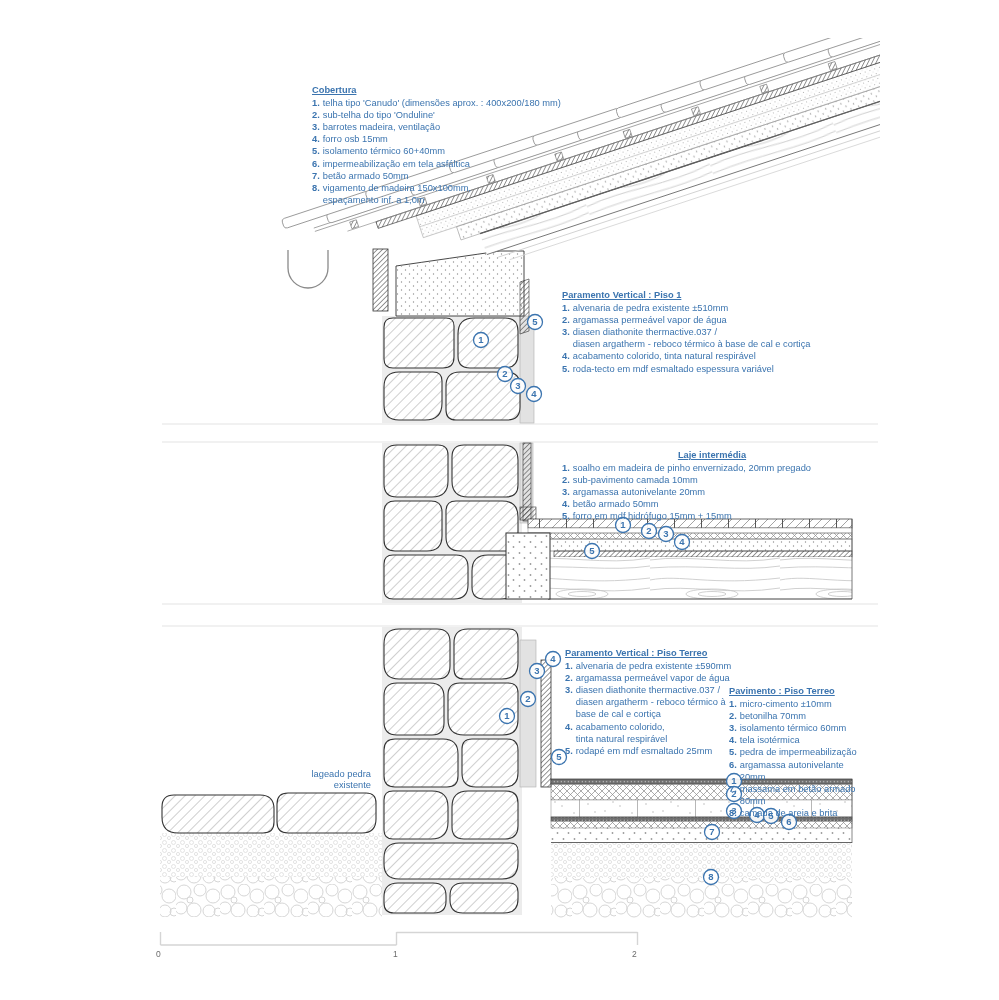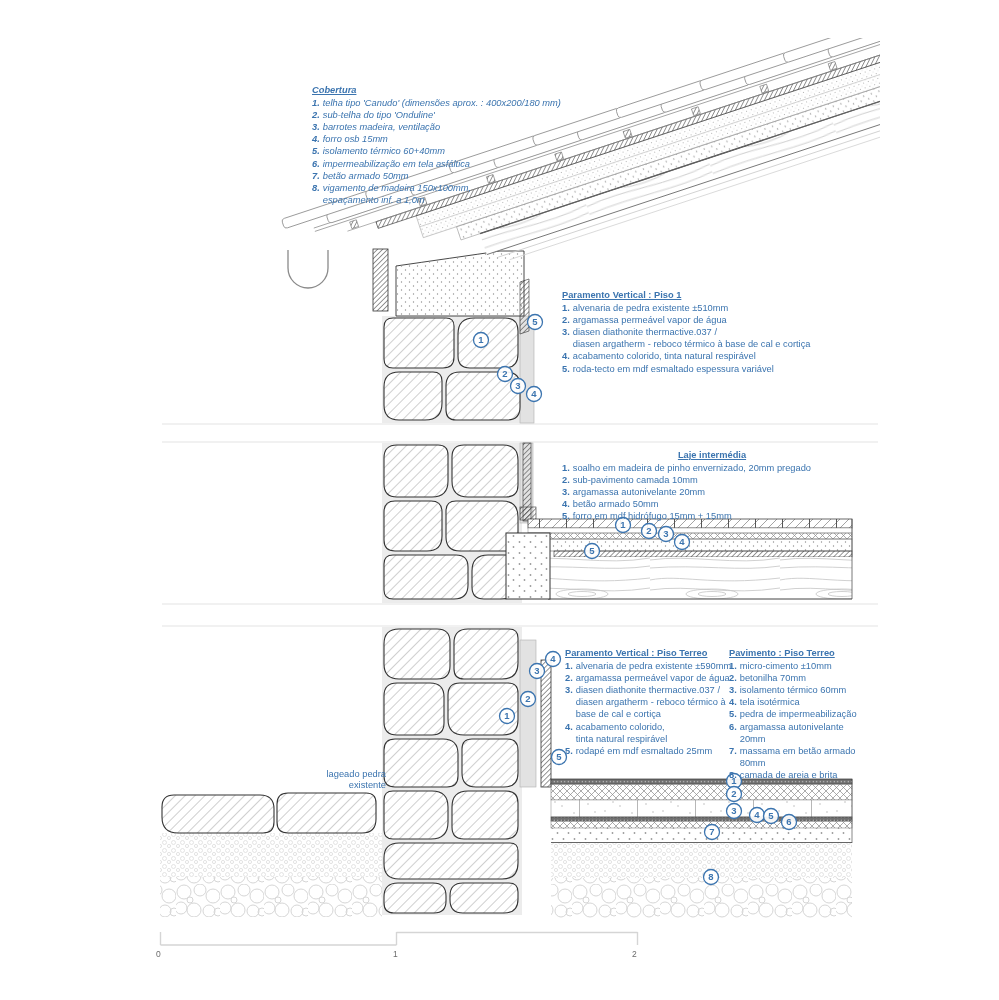--- a/index.html
+++ b/index.html
@@ -330,21 +330,21 @@
           <circle cx="712" cy="832" r="7.5" fill="#ffffff" fill-opacity="0.92" stroke="#3b74af" stroke-width="1.3"></circle>
           <text x="712" y="835.3" text-anchor="middle" font-size="9.5" font-weight="600" font-family="&quot;Liberation Sans&quot;,sans-serif" fill="#3b74af">7</text>
         </g>
         <g>
           <circle cx="711" cy="877" r="7.5" fill="#ffffff" fill-opacity="0.92" stroke="#3b74af" stroke-width="1.3"></circle>
           <text x="711" y="880.3" text-anchor="middle" font-size="9.5" font-weight="600" font-family="&quot;Liberation Sans&quot;,sans-serif" fill="#3b74af">8</text>
         </g>
       </g>
   </svg>
 
-  <div class="legend" style="left:312px;top:84px;width:295px;font-style:italic;">
+  <div class="legend" style="left:312px;top:84px;width:295px;">
       <div class="ttl">Cobertura</div>
       <div class="row">
         <span class="num">1.</span>
         <span class="txt">telha tipo 'Canudo' (dimensões aprox. : 400x200/180 mm)</span>
       </div>
       <div class="row">
         <span class="num">2.</span>
         <span class="txt">sub-telha do tipo 'Onduline'</span>
       </div>
       <div class="row">
@@ -439,21 +439,21 @@
       <div class="row">
         <span class="num">4.</span>
         <span class="txt">acabamento colorido,
 tinta natural respirável</span>
       </div>
       <div class="row">
         <span class="num">5.</span>
         <span class="txt">rodapé em mdf esmaltado 25mm</span>
       </div>
     </div>
-  <div class="legend" style="left:729px;top:647px;width:150px;">
+  <div class="legend" style="left:729px;top:685px;width:150px;">
       <div class="ttl">Pavimento : Piso Terreo</div>
       <div class="row">
         <span class="num">1.</span>
         <span class="txt">micro-cimento ±10mm</span>
       </div>
       <div class="row">
         <span class="num">2.</span>
         <span class="txt">betonilha 70mm</span>
       </div>
       <div class="row">
@@ -477,19 +477,19 @@
         <span class="num">7.</span>
         <span class="txt">massama em betão armado
 80mm</span>
       </div>
       <div class="row">
         <span class="num">8.</span>
         <span class="txt">camada de areia e brita</span>
       </div>
     </div>
 
-  <div class="note" style="left:286px;top:769px;width:100px;">lageado pedra
+  <div class="note" style="left:271px;top:769px;width:100px;">lageado pedra
 existente</div>
 
   <span class="sl" style="left:156px;top:949px;">0</span>
   <span class="sl" style="left:393px;top:949px;">1</span>
   <span class="sl" style="left:632px;top:949px;">2</span>
 </div>
 
 </body></html>

